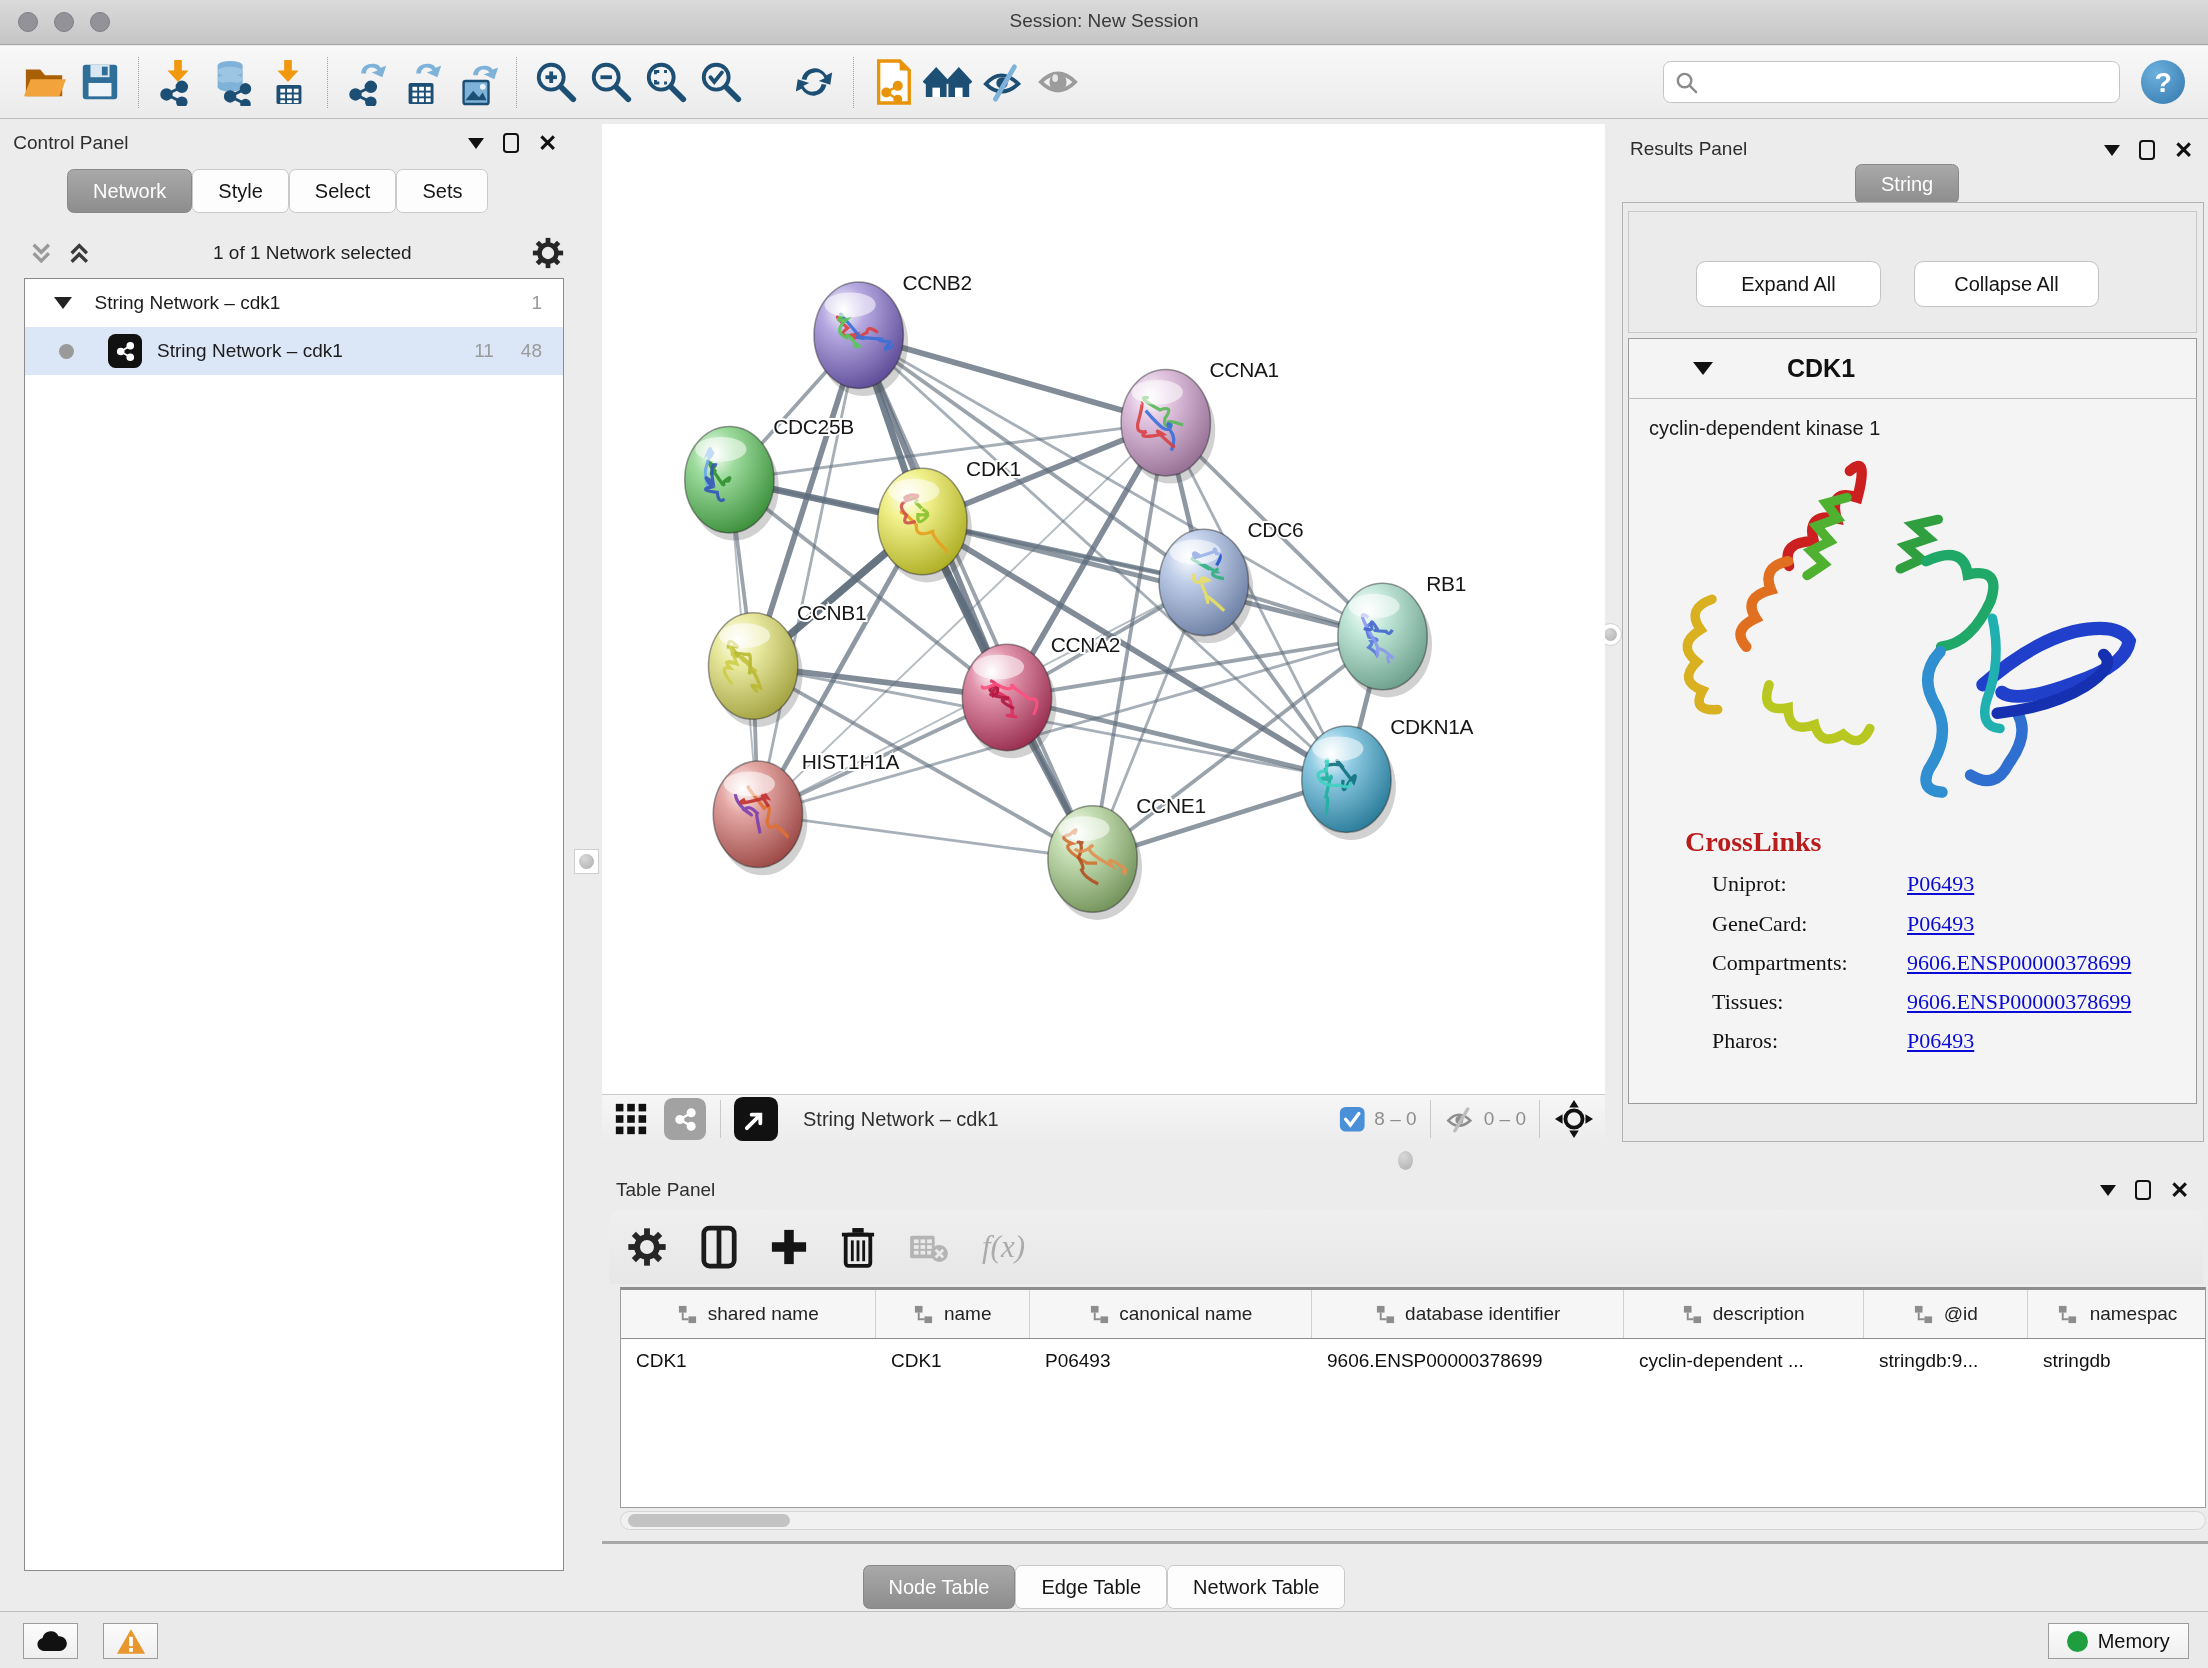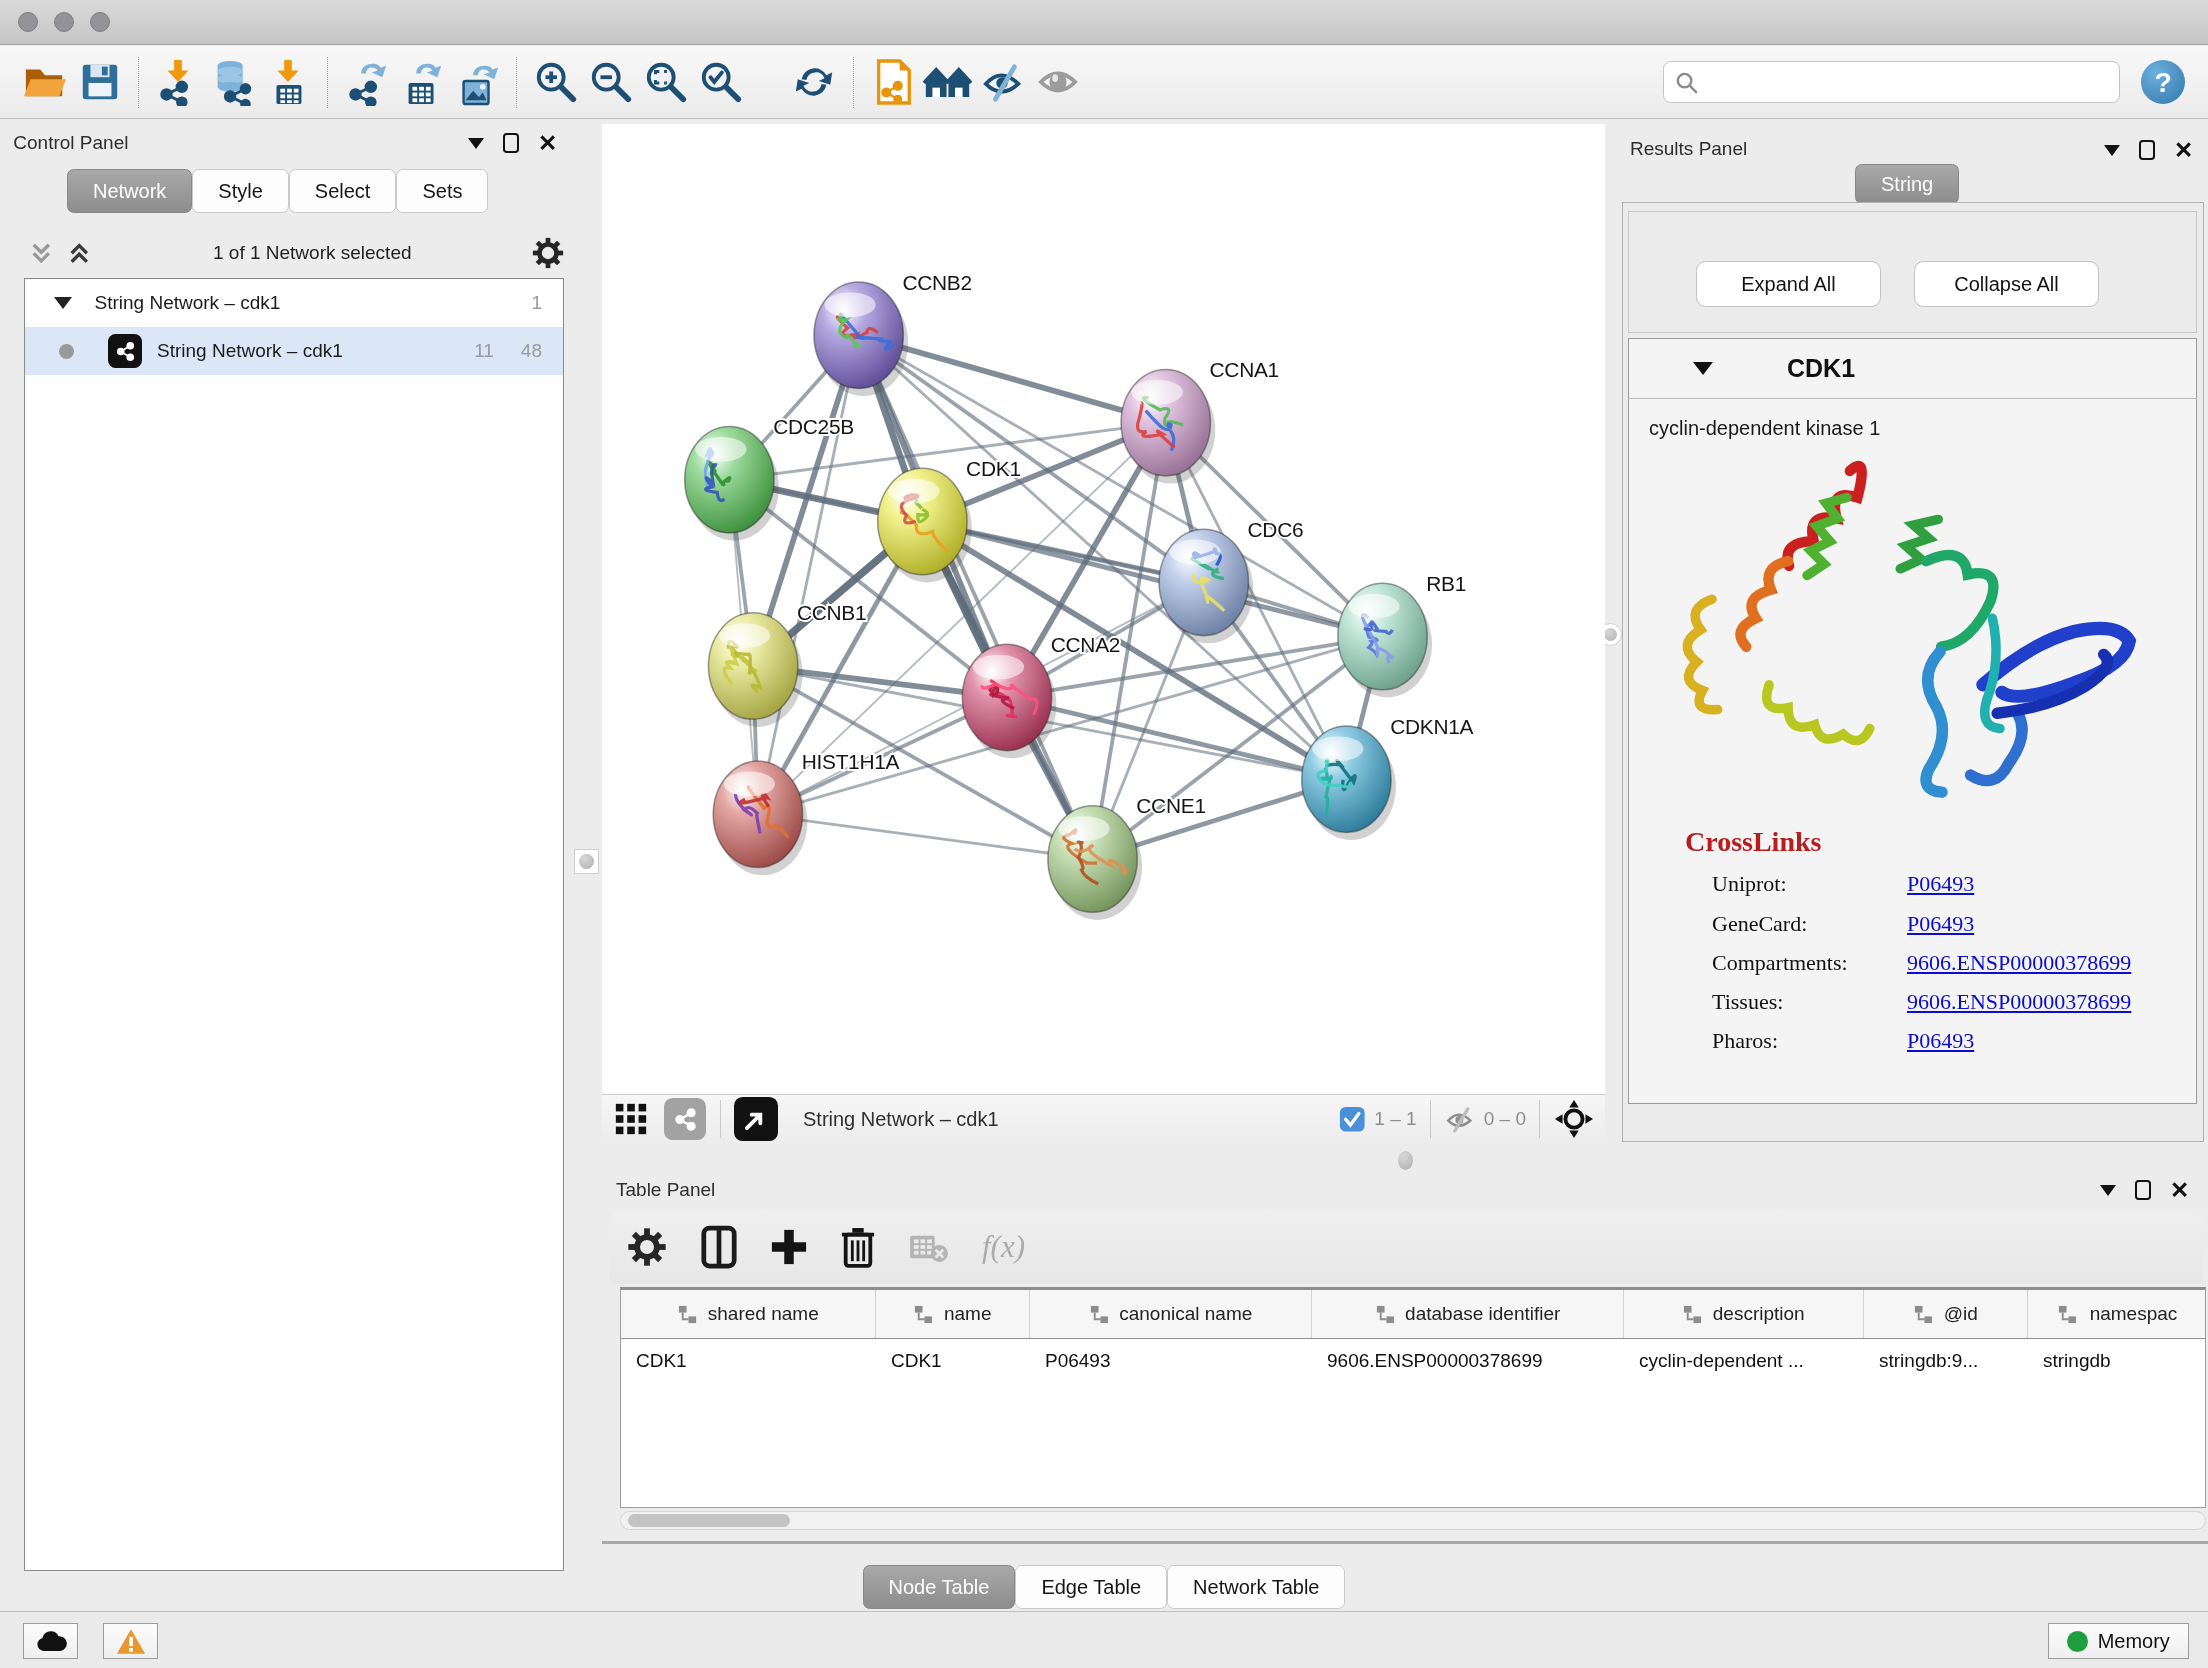--- a/index.html
+++ b/index.html
@@ -99,20 +99,21 @@
   svg{display:block;}
   text{font-family:"Liberation Sans","DejaVu Sans",sans-serif;}
 </style>
 </head>
 <body>
 
 <div id="titlebar" class="abs">
   <div class="tl" style="left:18px"></div>
   <div class="tl" style="left:54px"></div>
   <div class="tl" style="left:90px"></div>
+  <div id="win-title">Session: New Session</div>
 </div>
 
 <div id="toolbar" class="abs">
   <div class="tbi">
     <svg width="48" height="44" viewBox="0 0 50 46">
       <path d="M5 10 h15 l5 6 h18 v22 H5z" fill="#a85f06"></path>
       <path d="M10 20 h37 l-7 18 H3z" fill="#f2a33c"></path>
     </svg>
   </div>
   <div class="tbi">
@@ -659,21 +660,21 @@
     <svg width="25" height="25" viewBox="0 0 26 26">
         <path d="M4 22 L15 11 M9 8 h9 v9" fill="none" stroke="#fff" stroke-width="4" stroke-linecap="round"></path>
       </svg>
   </span>
   <span style="margin-left:25px">String Network – cdk1</span>
   <span style="margin-left:auto" class="counter">
     <svg width="28.5" height="28.5" viewBox="0 0 30 30">
       <rect x="2" y="2" width="26" height="26" rx="6" fill="#4a90d9"></rect>
       <path d="M8 15 l5 6 9 -12" fill="none" stroke="#fff" stroke-width="3.5" stroke-linecap="round"></path>
     </svg>
-    <span>1 – 1</span>
+    <span>8 – 0</span>
   </span>
   <span class="nt-sep"></span>
   <span class="counter">
     <svg width="32" height="28.5" viewBox="0 0 48 44">
       <path d="M6 24 Q22 6 40 24 Q22 40 6 24z" fill="none" stroke="#8e8e8e" stroke-width="4"></path>
       <circle cx="23" cy="23" r="6" fill="#8e8e8e"></circle>
       <line x1="36" y1="6" x2="16" y2="40" stroke="#bdbdbd" stroke-width="5" stroke-linecap="round"></line>
     </svg>
     <span>0 – 0</span>
   </span>

